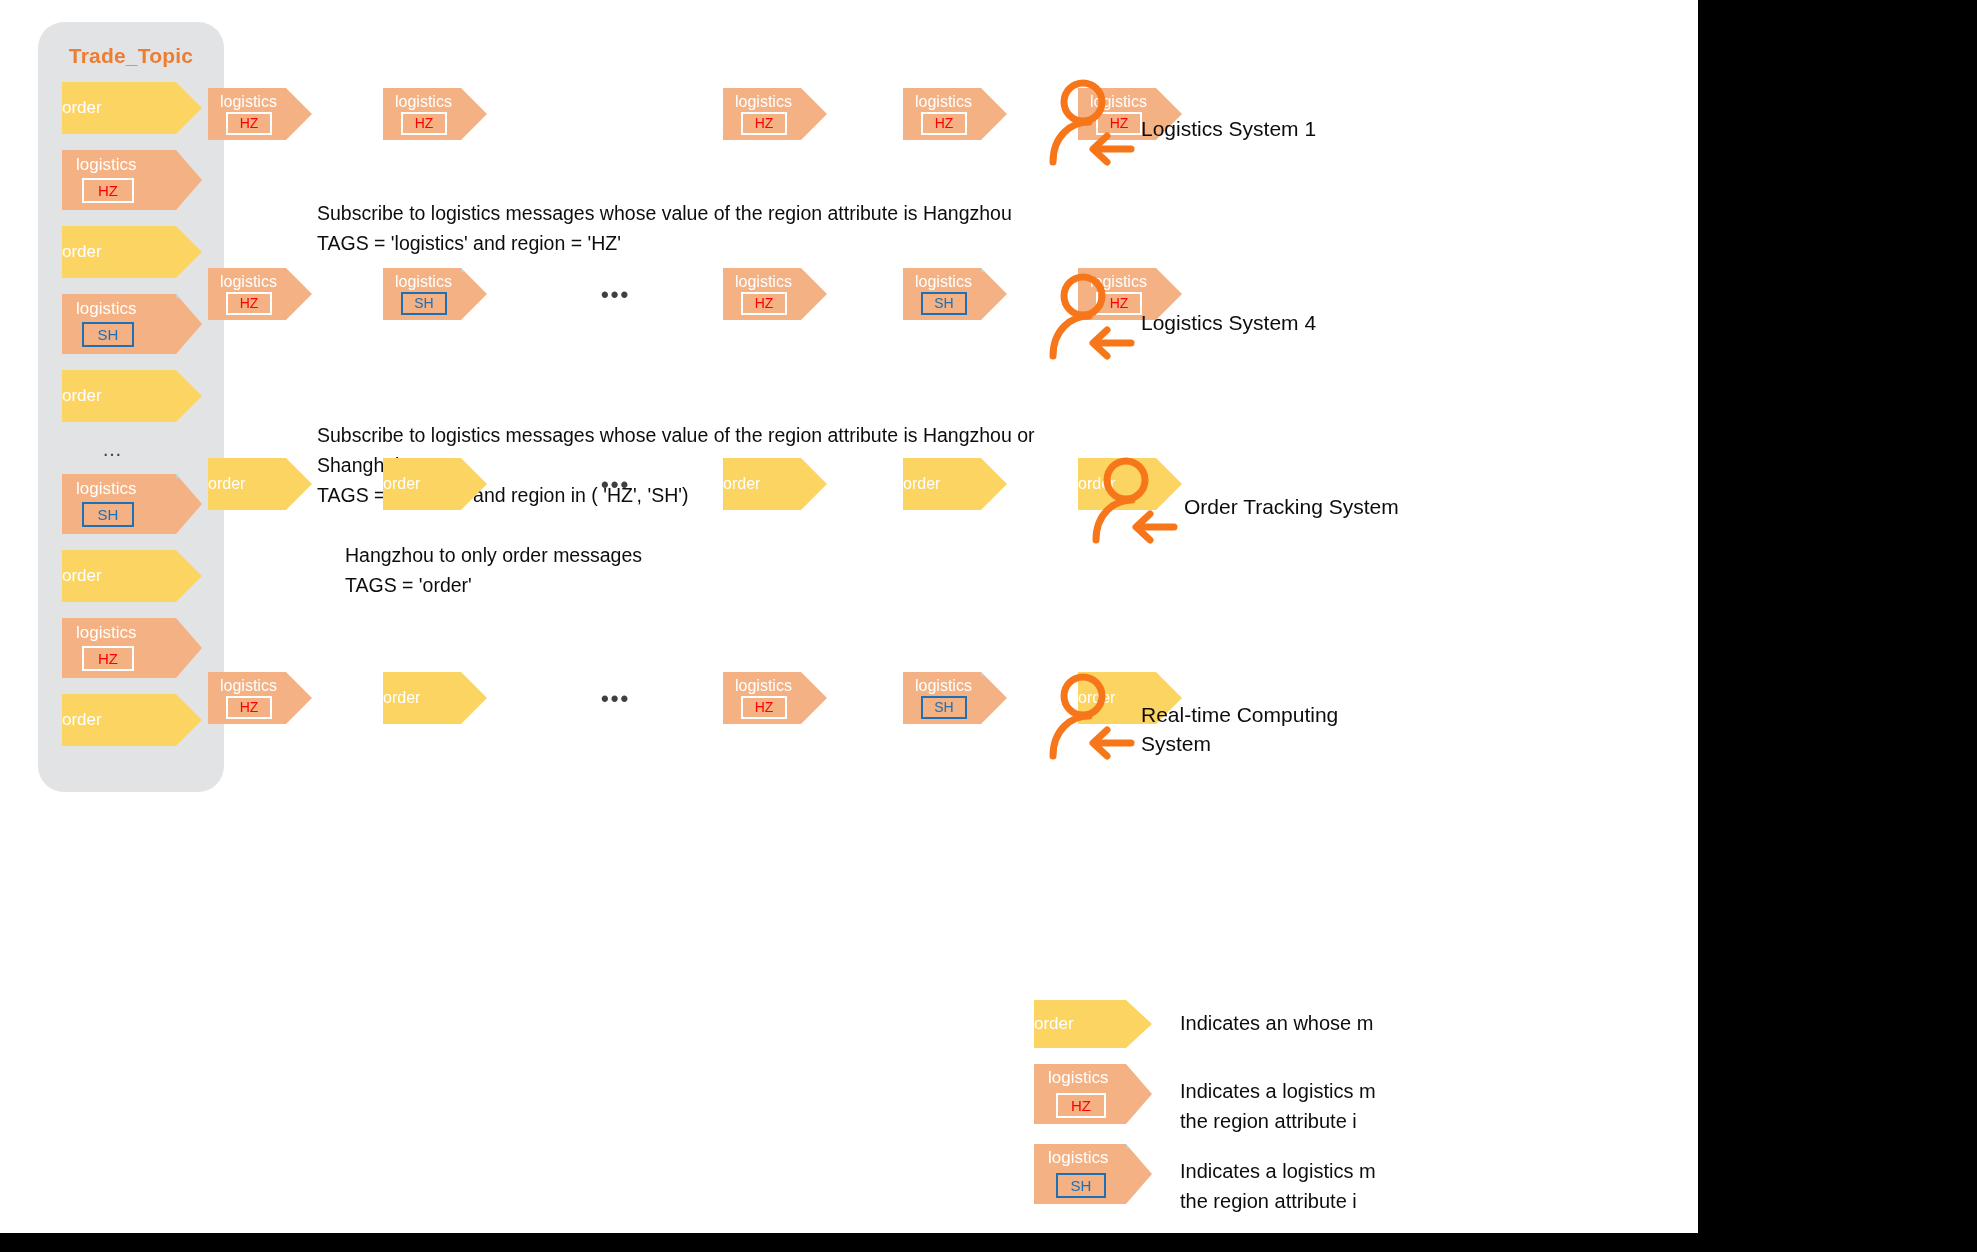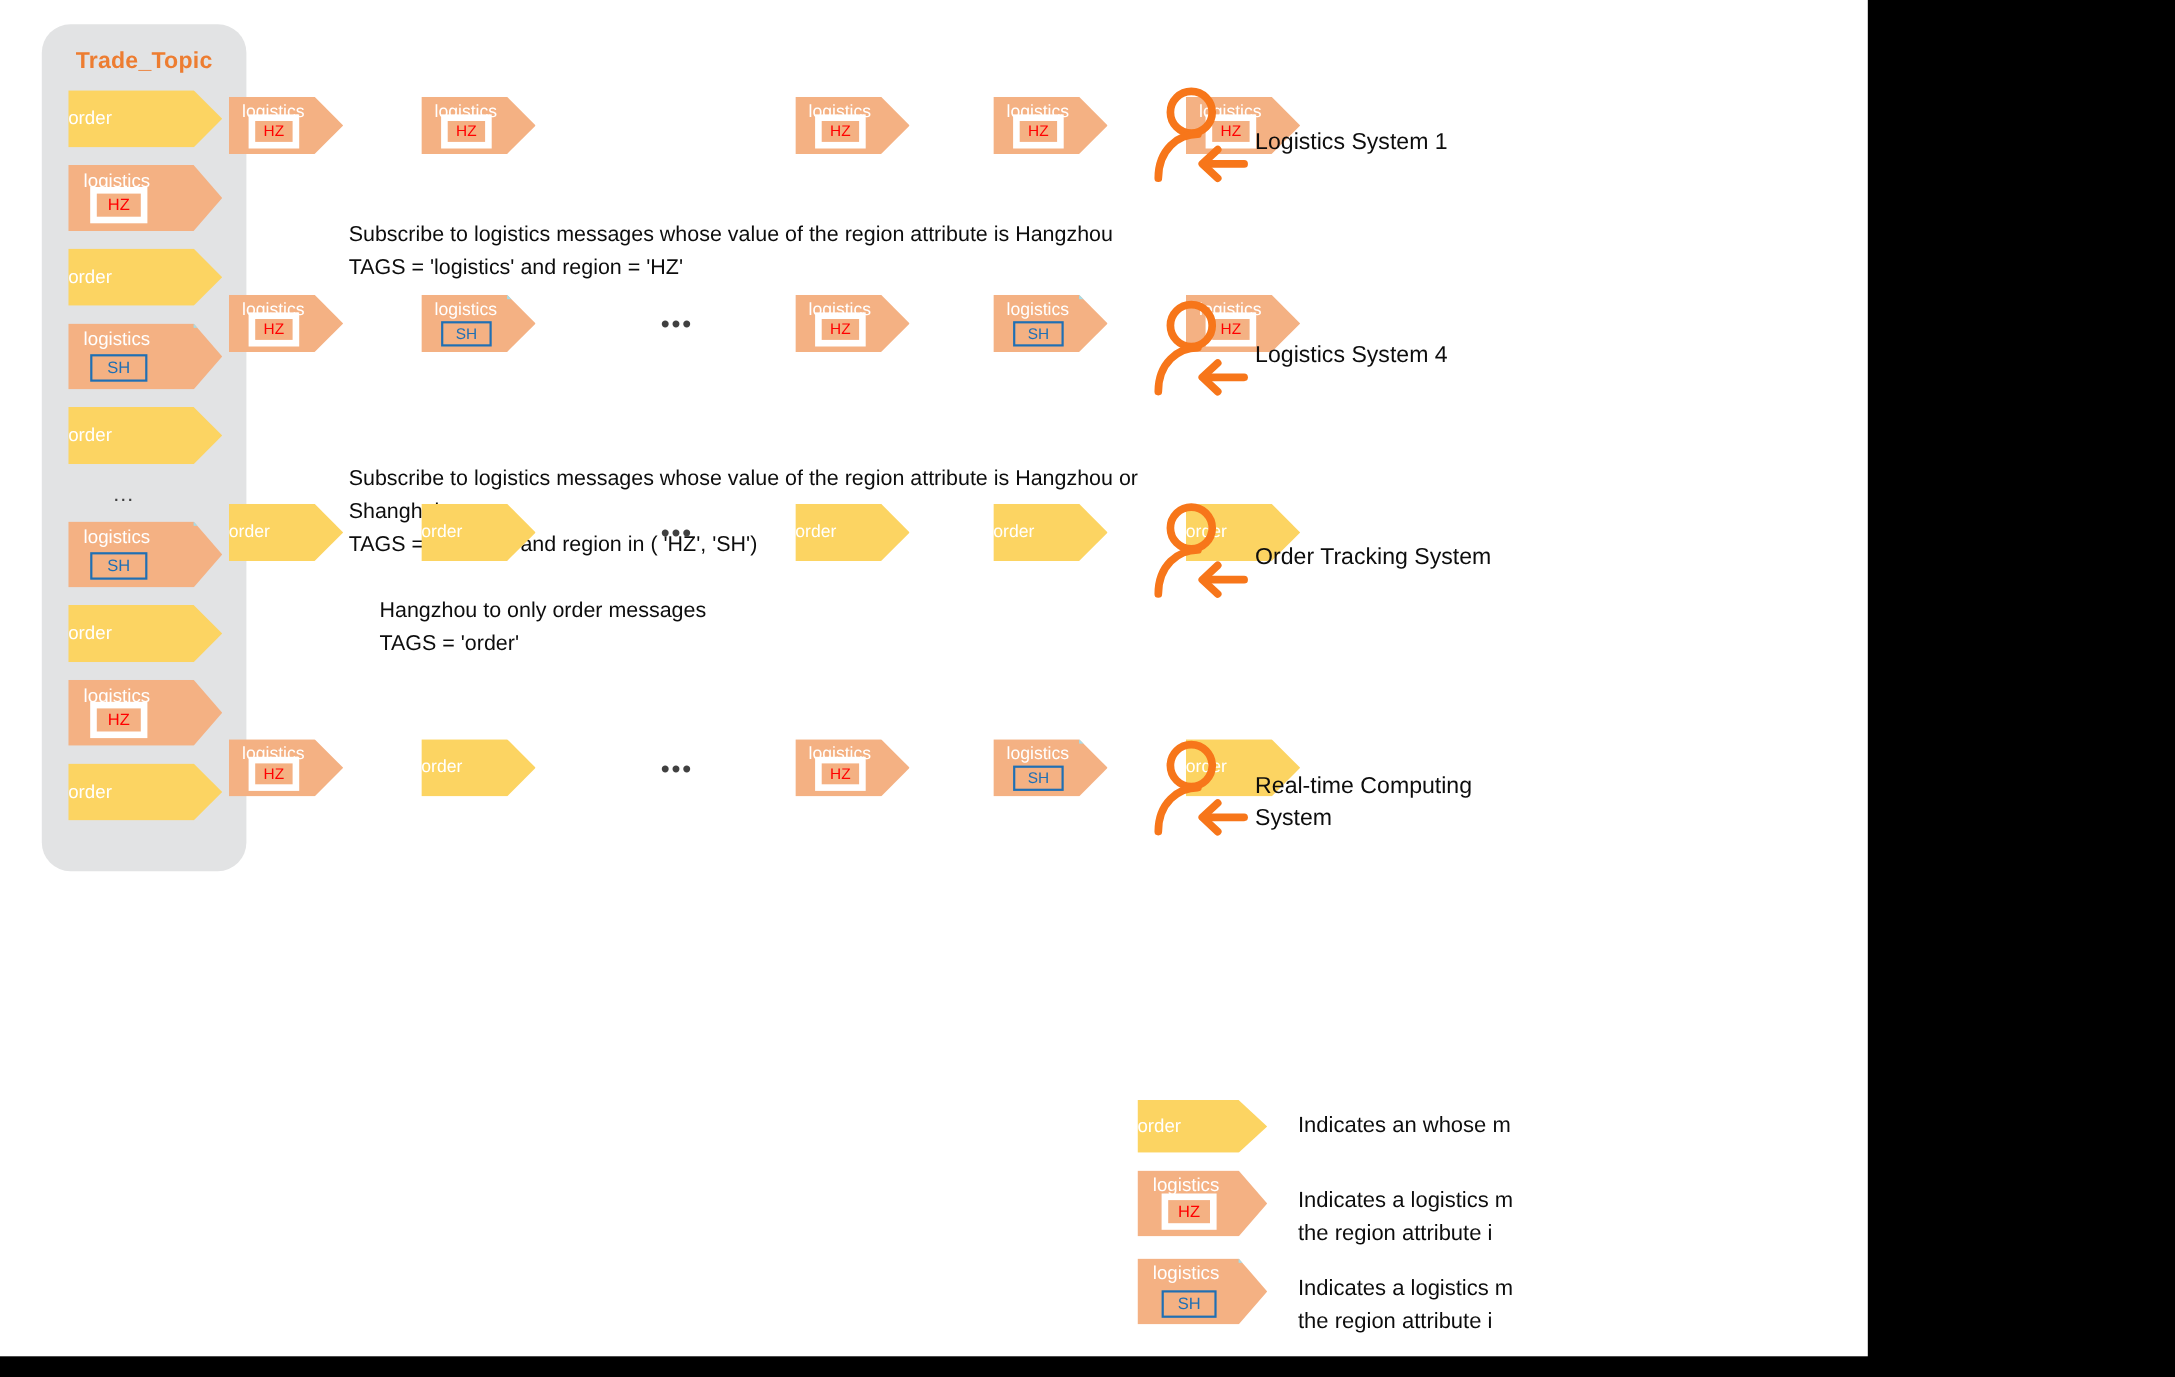--- a/index.html
+++ b/index.html
@@ -58,21 +58,21 @@
   .arrow .region{
     position:absolute;left:20px;bottom:7px;
     min-width:52px;
     box-sizing:border-box;
     text-align:center;
     font-size:15px;
     line-height:19px;
     padding:1px 8px;
     background:transparent;
   }
-  .arrow .region.hz{ border:6px solid #ffffff; color:#FF0000; }
+  .arrow .region.hz{ border:2px solid #ffffff; color:#FF0000; }
   .arrow .region.sh{ border:2px solid #1F6FB4; color:#1F6FB4; }
   .arrow.sh-shadow::after{
     content:"";position:absolute;right:0;top:0;width:26px;height:4px;
     background:#A6DCE8;
   }
 
   
   .topic-items .arrow{ width:140px;height:52px;margin-bottom:0; }
   .topic-items .arrow.logistics{ height:60px; }
   .topic-items .arrow .tag{ font-size:17px; }
@@ -289,21 +289,21 @@
   <div class="consumer" style="left:1045px;top:272px;">
     <svg width="92" height="90" viewBox="0 0 92 90">
       <circle cx="38" cy="24" r="19" fill="none" stroke="#F7761A" stroke-width="7"></circle>
       <path d="M8 84 C8 58 26 44 44 44" fill="none" stroke="#F7761A" stroke-width="7" stroke-linecap="round"></path>
       <line x1="86" y1="71" x2="50" y2="71" stroke="#F7761A" stroke-width="7" stroke-linecap="round"></line>
       <polyline points="62,58 48,71 62,84" fill="none" stroke="#F7761A" stroke-width="7" stroke-linecap="round" stroke-linejoin="round"></polyline>
     </svg>
     <div class="label" style="top:36px;">Logistics System  4</div>
   </div>
 
-  <div class="consumer" style="left:1045px;top:456px;">
+  <div class="consumer" style="left:1088px;top:456px;">
     <svg width="92" height="90" viewBox="0 0 92 90">
       <circle cx="38" cy="24" r="19" fill="none" stroke="#F7761A" stroke-width="7"></circle>
       <path d="M8 84 C8 58 26 44 44 44" fill="none" stroke="#F7761A" stroke-width="7" stroke-linecap="round"></path>
       <line x1="86" y1="71" x2="50" y2="71" stroke="#F7761A" stroke-width="7" stroke-linecap="round"></line>
       <polyline points="62,58 48,71 62,84" fill="none" stroke="#F7761A" stroke-width="7" stroke-linecap="round" stroke-linejoin="round"></polyline>
     </svg>
     <div class="label" style="top:36px;">Order Tracking System</div>
   </div>
 
   <div class="consumer" style="left:1045px;top:672px;">

